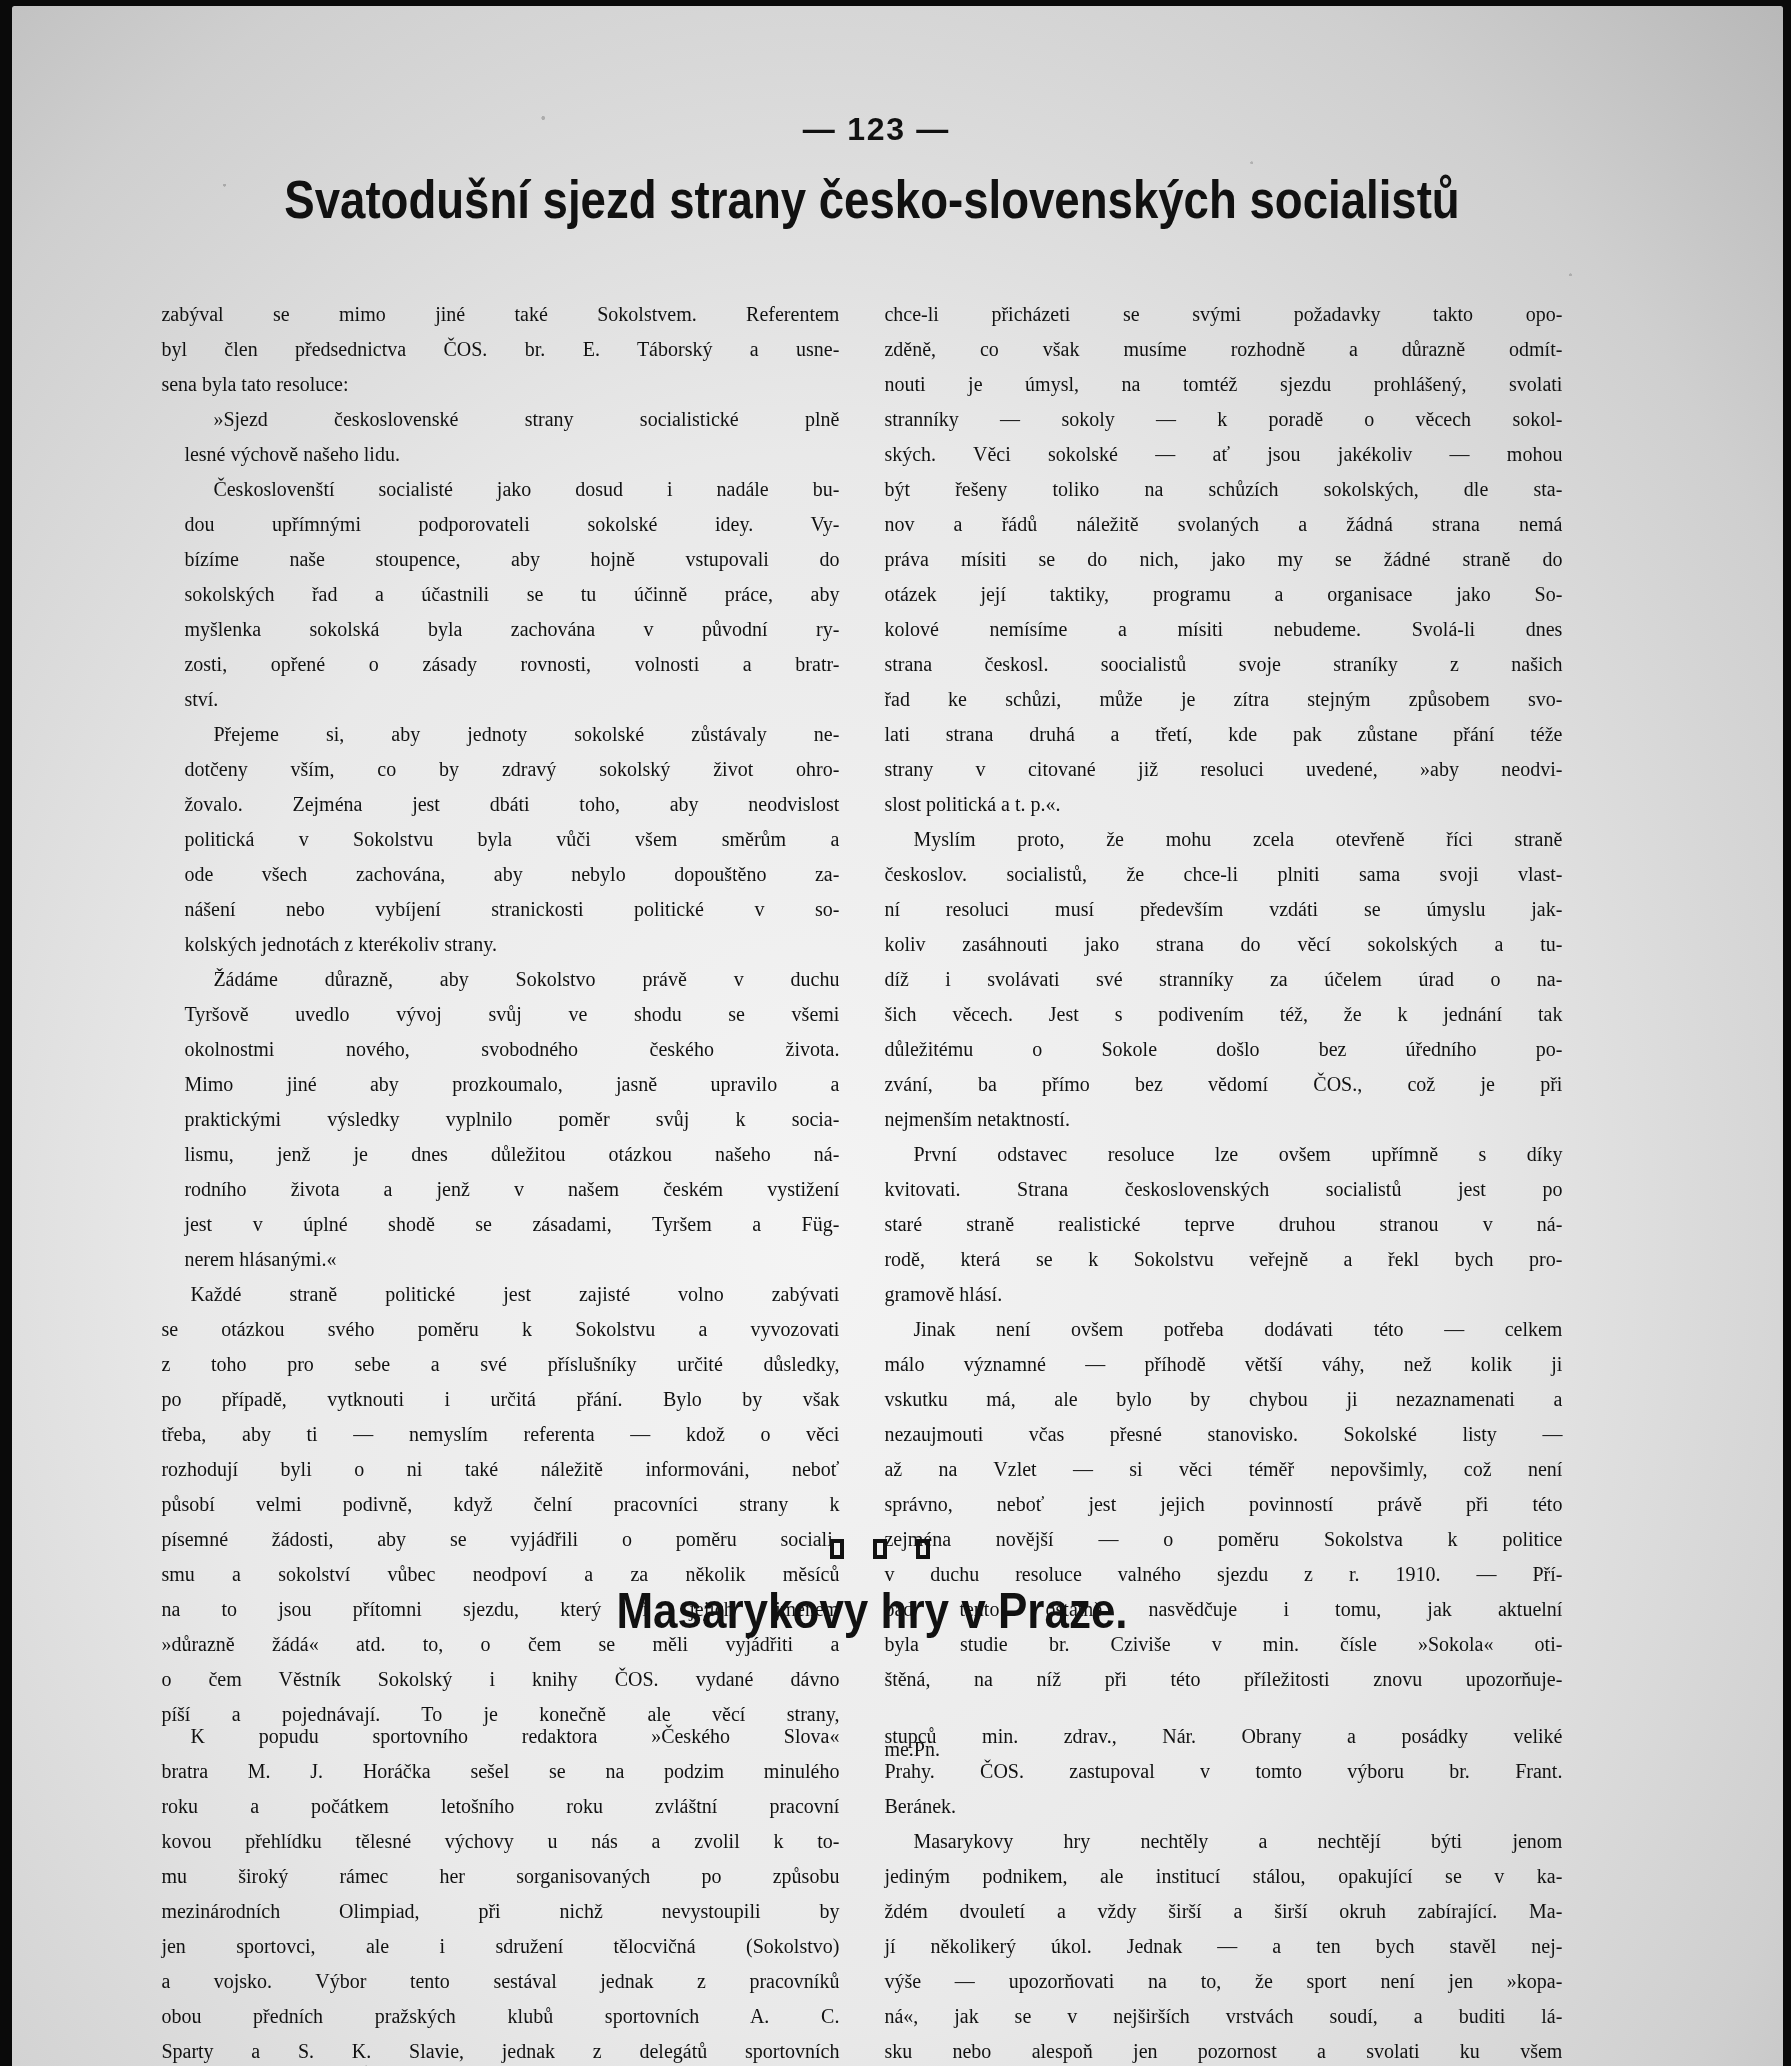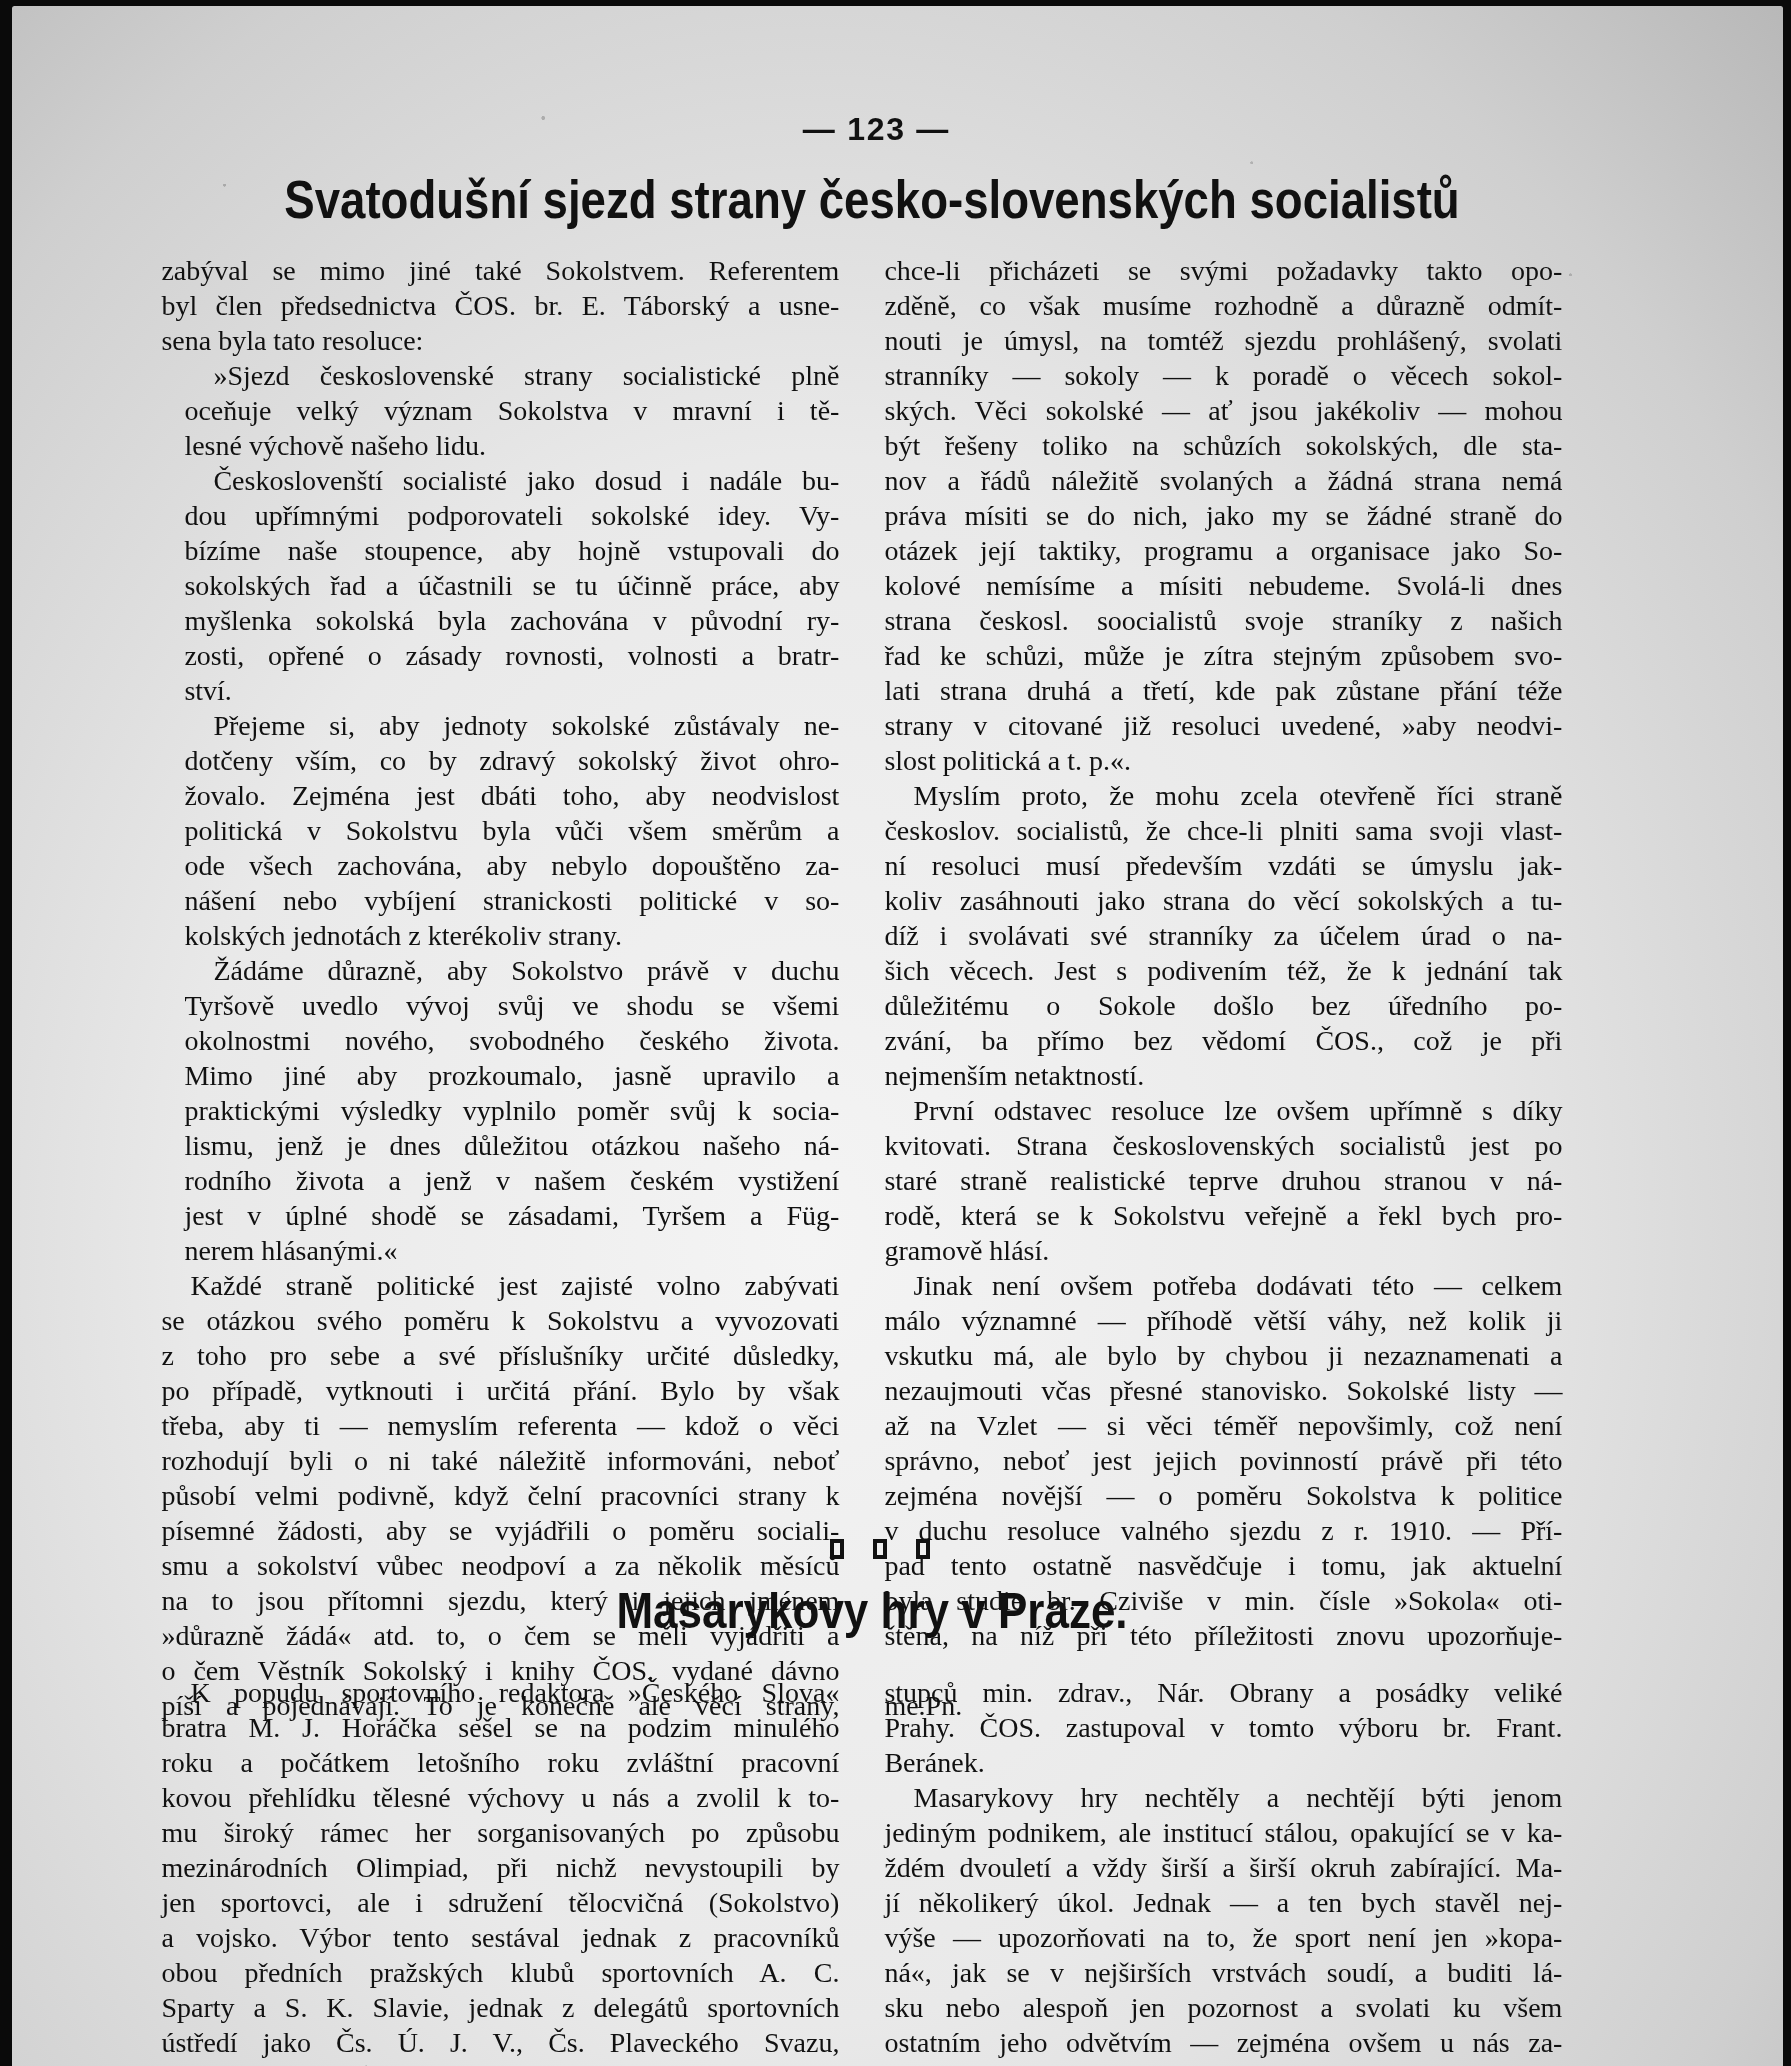--- a/index.html
+++ b/index.html
@@ -25,22 +25,23 @@
   .headline {
     position: absolute; left: 149px; width: 1422px;
     text-align: center;
     font-family: "Liberation Sans", "DejaVu Sans", sans-serif; font-weight: bold;
     transform-origin: center top;
   }
   .h1 { top: 163px; font-size: 53px; transform: scaleX(0.86); }
   .h2 { top: 1576px; font-size: 50px; transform: scaleX(0.88); }
   .col {
     position: absolute; width: 678px;
-    font-size: 28px; line-height: 35px;
+    font-size: 20px; line-height: 35px;
     text-align: justify;
+    margin-top: 44px;
   }
   .col .line { display: block; white-space: nowrap; text-align-last: justify; }
   .col .line.last { text-align-last: left; }
   .col .line.indent { padding-left: 29px; }
   .col .line.quote { padding-left: 23px; }
   .col .line.quote.indent { padding-left: 52px; }
   .c1 { left: 149px; top: 247px; }
   .c2 { left: 872px; top: 247px; }
   .c3 { left: 149px; top: 1669px; }
   .c4 { left: 872px; top: 1669px; }
@@ -70,21 +71,20 @@
 
   <div class="page-number">— 123 —</div>
 
   <h1 class="headline h1" style="margin:0">Svatodušní sjezd strany česko-slovenských socialistů</h1>
 
   <div class="col c1">
       <span class="line">zabýval se mimo jiné také Sokolstvem. Referentem</span>
       <span class="line">byl člen předsednictva ČOS. br. E. Táborský a usne-</span>
       <span class="line last">sena byla tato resoluce:</span>
       <span class="line indent quote">»Sjezd československé strany socialistické plně</span>
-      <span class="line quote">oceňuje velký význam Sokolstva v mravní i tě-</span>
       <span class="line last quote">lesné výchově našeho lidu.</span>
       <span class="line indent quote">Českoslovenští socialisté jako dosud i nadále bu-</span>
       <span class="line quote">dou upřímnými podporovateli sokolské idey. Vy-</span>
       <span class="line quote">bízíme naše stoupence, aby hojně vstupovali do</span>
       <span class="line quote">sokolských řad a účastnili se tu účinně práce, aby</span>
       <span class="line quote">myšlenka sokolská byla zachována v původní ry-</span>
       <span class="line quote">zosti, opřené o zásady rovnosti, volnosti a bratr-</span>
       <span class="line last quote">ství.</span>
       <span class="line indent quote">Přejeme si, aby jednoty sokolské zůstávaly ne-</span>
       <span class="line quote">dotčeny vším, co by zdravý sokolský život ohro-</span>

